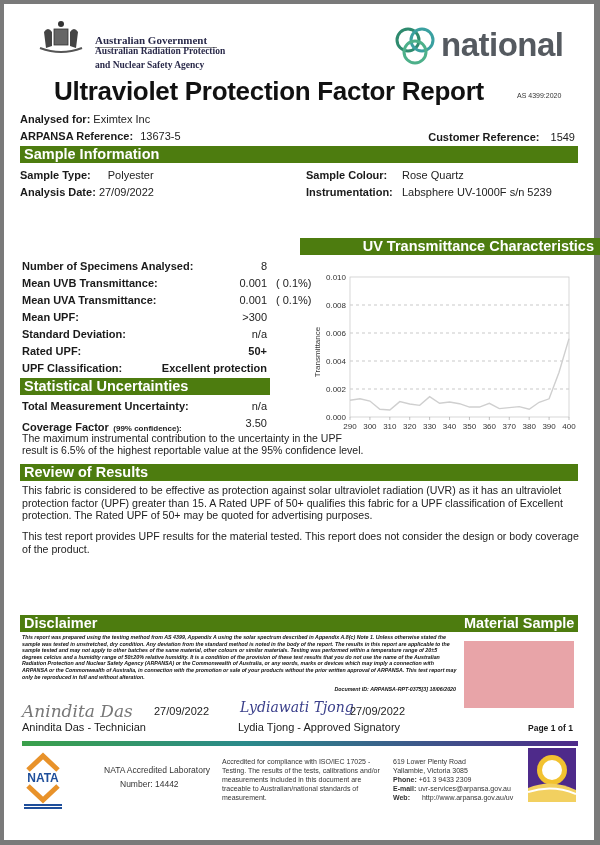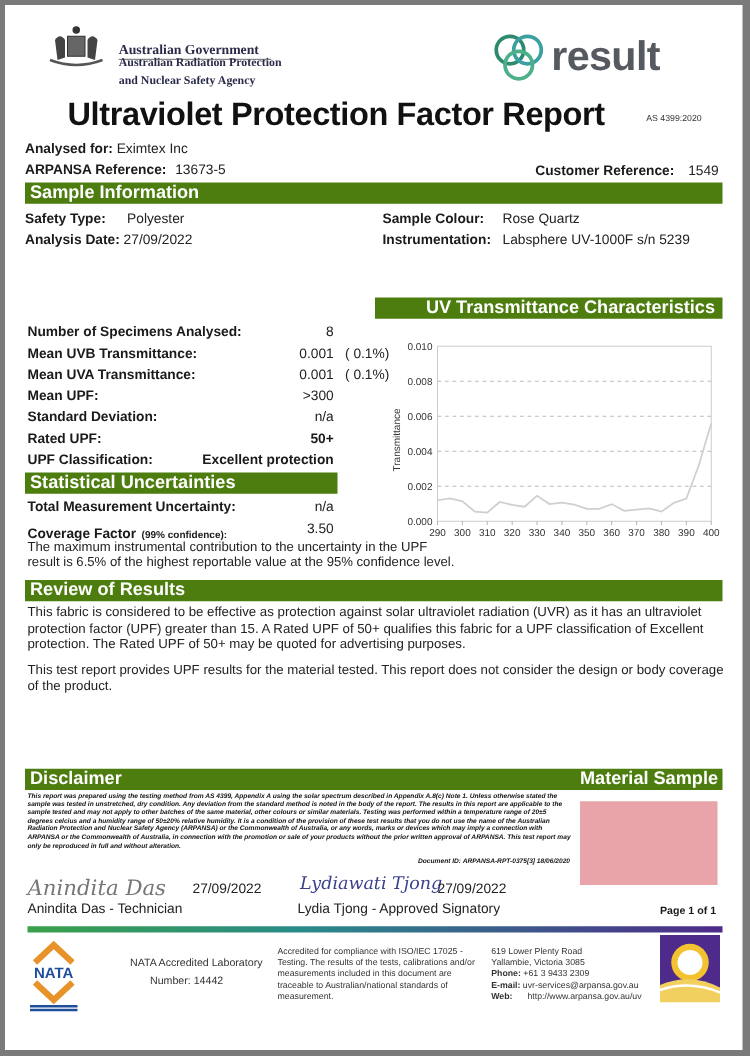--- a/index.html
+++ b/index.html
@@ -35,41 +35,41 @@
   <div class="abs serif" style="left:91px;top:42px;font-size:9.5px;font-weight:bold;color:#2a2a4a;">Australian Radiation Protection</div>
   <div class="abs serif" style="left:91px;top:56px;font-size:9.5px;font-weight:bold;color:#2a2a4a;">and Nuclear Safety Agency</div>
 
   <div class="abs" style="left:388px;top:20px;width:46px;height:44px;">
     <svg width="46" height="44" viewBox="0 0 46 44">
       <circle cx="16" cy="16" r="11" fill="none" stroke="#2e8a6e" stroke-width="3"></circle>
       <circle cx="30" cy="16" r="11" fill="none" stroke="#3aa0a0" stroke-width="3"></circle>
       <circle cx="23" cy="28" r="11" fill="none" stroke="#4db08a" stroke-width="3"></circle>
     </svg>
   </div>
-  <div class="abs" style="left:437px;top:22px;font-size:33px;color:#555a60;font-weight:bold;letter-spacing:-0.5px;">result</div>
+  <div class="abs" style="left:437px;top:22px;font-size:33px;color:#555a60;font-weight:bold;letter-spacing:-0.5px;">national</div>
 
   <div class="abs" style="left:50px;top:72px;font-size:26px;font-weight:bold;color:#111;letter-spacing:-0.3px;">Ultraviolet Protection Factor Report</div>
   <div class="abs" style="left:513px;top:88px;font-size:7px;color:#333;">AS 4399:2020</div>
 
   <div class="row" style="left:16px;top:109px;">
     <span class="lbl">Analysed for:</span>
     <span class="val">Eximtex Inc</span>
   </div>
   <div class="row" style="left:16px;top:126px;">
     <span class="lbl">ARPANSA Reference:</span>
     <span class="val" style="margin-left:4px;">13673-5</span>
   </div>
   <div class="row" style="right:19px;top:127px;">
     <span class="lbl">Customer Reference:</span>
     <span class="val" style="margin-left:8px;">1549</span>
   </div>
 
   <div class="bar" style="left:16px;top:142px;width:558px;">Sample Information</div>
   <div class="row" style="left:16px;top:165px;">
-    <span class="lbl">Safety Type:</span>
+    <span class="lbl">Sample Type:</span>
     <span class="val" style="margin-left:14px;">Polyester</span>
   </div>
   <div class="row" style="left:16px;top:182px;">
     <span class="lbl">Analysis Date:</span>
     <span class="val">27/09/2022</span>
   </div>
   <div class="row" style="left:302px;top:165px;">
     <span class="lbl">Sample Colour:</span>
   </div>
   <div class="val abs" style="left:398px;top:165px;">Rose Quartz</div>
@@ -101,21 +101,21 @@
   <div class="lbl abs" style="left:18px;top:396px;">Total Measurement Uncertainty:</div>
   <div class="val abs" style="right:327px;top:396px;">n/a</div>
   <div class="abs" style="left:18px;top:413px;white-space:nowrap;">
     <span class="lbl">Coverage Factor</span>
     <span style="font-size:8px;font-weight:bold;">(99% confidence):</span>
   </div>
   <div class="val abs" style="right:327px;top:413px;">3.50</div>
   <div class="abs val" style="left:18px;top:428px;font-size:10.5px;">The maximum instrumental contribution to the uncertainty in the UPF</div>
   <div class="abs val" style="left:18px;top:440px;font-size:10.5px;">result is 6.5% of the highest reportable value at the 95% confidence level.</div>
 
-  <div class="bar" style="left:296px;top:234px;width:278px;text-align:right;padding-right:6px;">UV Transmittance Characteristics</div>
+  <div class="bar" style="left:296px;top:234px;width:300px;text-align:right;padding-right:6px;">UV Transmittance Characteristics</div>
   <div class="abs" style="left:296px;top:258px;width:282px;height:170px;">
     <svg id="chart-svg" width="282" height="170" viewBox="0 0 282 170">
         <text x="46" y="158" font-size="8" text-anchor="end" fill="#333" font-family="Liberation Sans, sans-serif">0.000</text>
         <line x1="50" x2="269" y1="127" y2="127" stroke="#bbb" stroke-dasharray="3,3" stroke-width="0.8"></line>
         <text x="46" y="130" font-size="8" text-anchor="end" fill="#333" font-family="Liberation Sans, sans-serif">0.002</text>
         <line x1="50" x2="269" y1="99" y2="99" stroke="#bbb" stroke-dasharray="3,3" stroke-width="0.8"></line>
         <text x="46" y="102" font-size="8" text-anchor="end" fill="#333" font-family="Liberation Sans, sans-serif">0.004</text>
         <line x1="50" x2="269" y1="71" y2="71" stroke="#bbb" stroke-dasharray="3,3" stroke-width="0.8"></line>
         <text x="46" y="74" font-size="8" text-anchor="end" fill="#333" font-family="Liberation Sans, sans-serif">0.006</text>
         <line x1="50" x2="269" y1="43" y2="43" stroke="#bbb" stroke-dasharray="3,3" stroke-width="0.8"></line>

